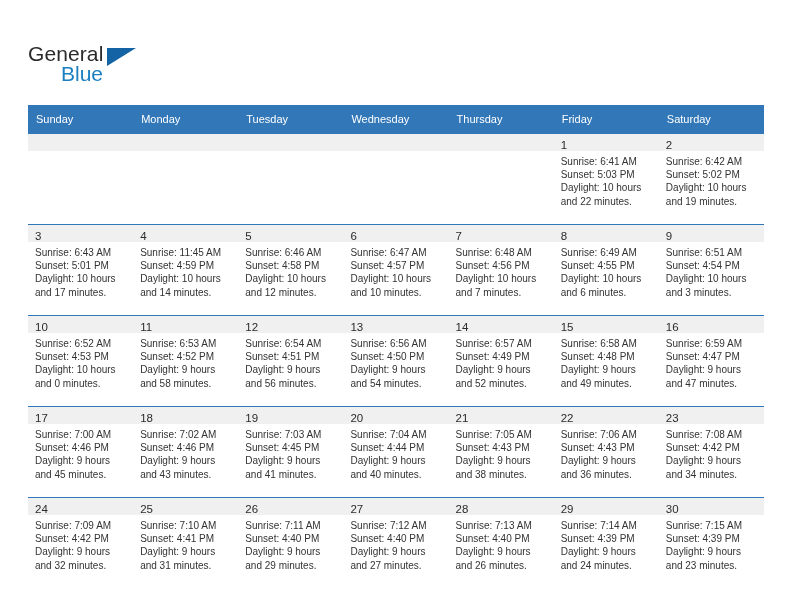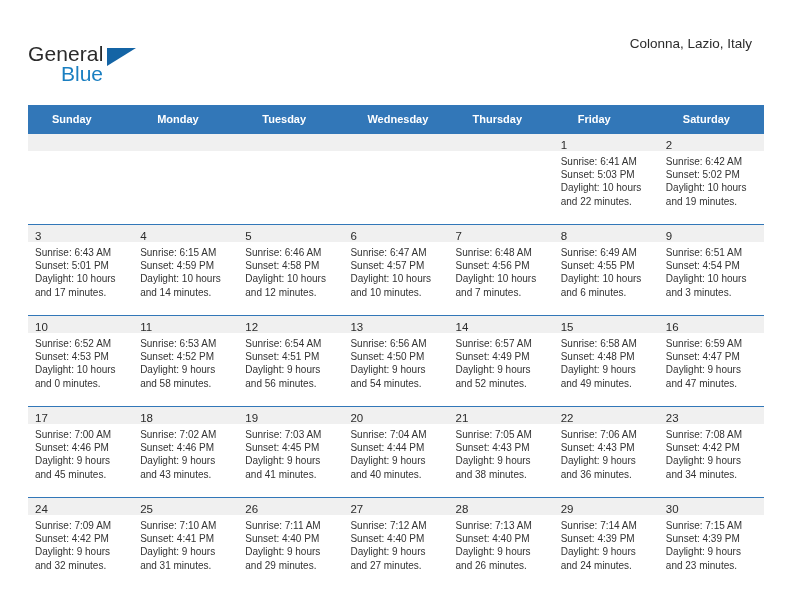--- a/index.html
+++ b/index.html
@@ -92,23 +92,23 @@
     left: 28px;
     top: 105px;
     width: 736px;
     border-collapse: collapse;
     table-layout: fixed;
   }
   .calendar th {
     background: #3277b8;
     color: #ffffff;
     font-size: 11px;
-    font-weight: bold;
+    font-weight: normal;
     text-align: left;
-    padding: 5px 0 5px 24px;
+    padding: 5px 0 5px 8px;
     height: 18px;
     border: none;
     margin-top: 15px;
   }
   .calendar td {
     vertical-align: top;
     padding: 0;
     border: none;
     width: 105.14px;
     height: 91px;
@@ -157,21 +157,20 @@
 
   <div class="header">
 
     <div class="brand">
       <span class="brand-general">General</span>
       <span class="brand-triangle"></span>
       <span class="brand-blue">Blue</span>
     </div>
 
     <div class="title-block">
-      <p class="cal-subtitle">Colonna, Lazio, Italy</p>
     </div>
 
   </div>
 
   <table class="calendar">
     <thead>
       <tr>
         <th>Sunday</th>
         <th>Monday</th>
         <th>Tuesday</th>
@@ -240,21 +239,21 @@
                 <div>Sunset: 5:01 PM</div>
                 <div>Daylight: 10 hours</div>
                 <div>and 17 minutes.</div>
               </div>
             </div>
           </td>
           <td>
             <div class="cell filled">
               <div class="daynum-band"><span class="daynum">4</span></div>
               <div class="details">
-                <div>Sunrise: 6:15 AM</div>
+                <div>Sunrise: 11:45 AM</div>
                 <div>Sunset: 4:59 PM</div>
                 <div>Daylight: 10 hours</div>
                 <div>and 14 minutes.</div>
               </div>
             </div>
           </td>
           <td>
             <div class="cell filled">
               <div class="daynum-band"><span class="daynum">5</span></div>
               <div class="details">

